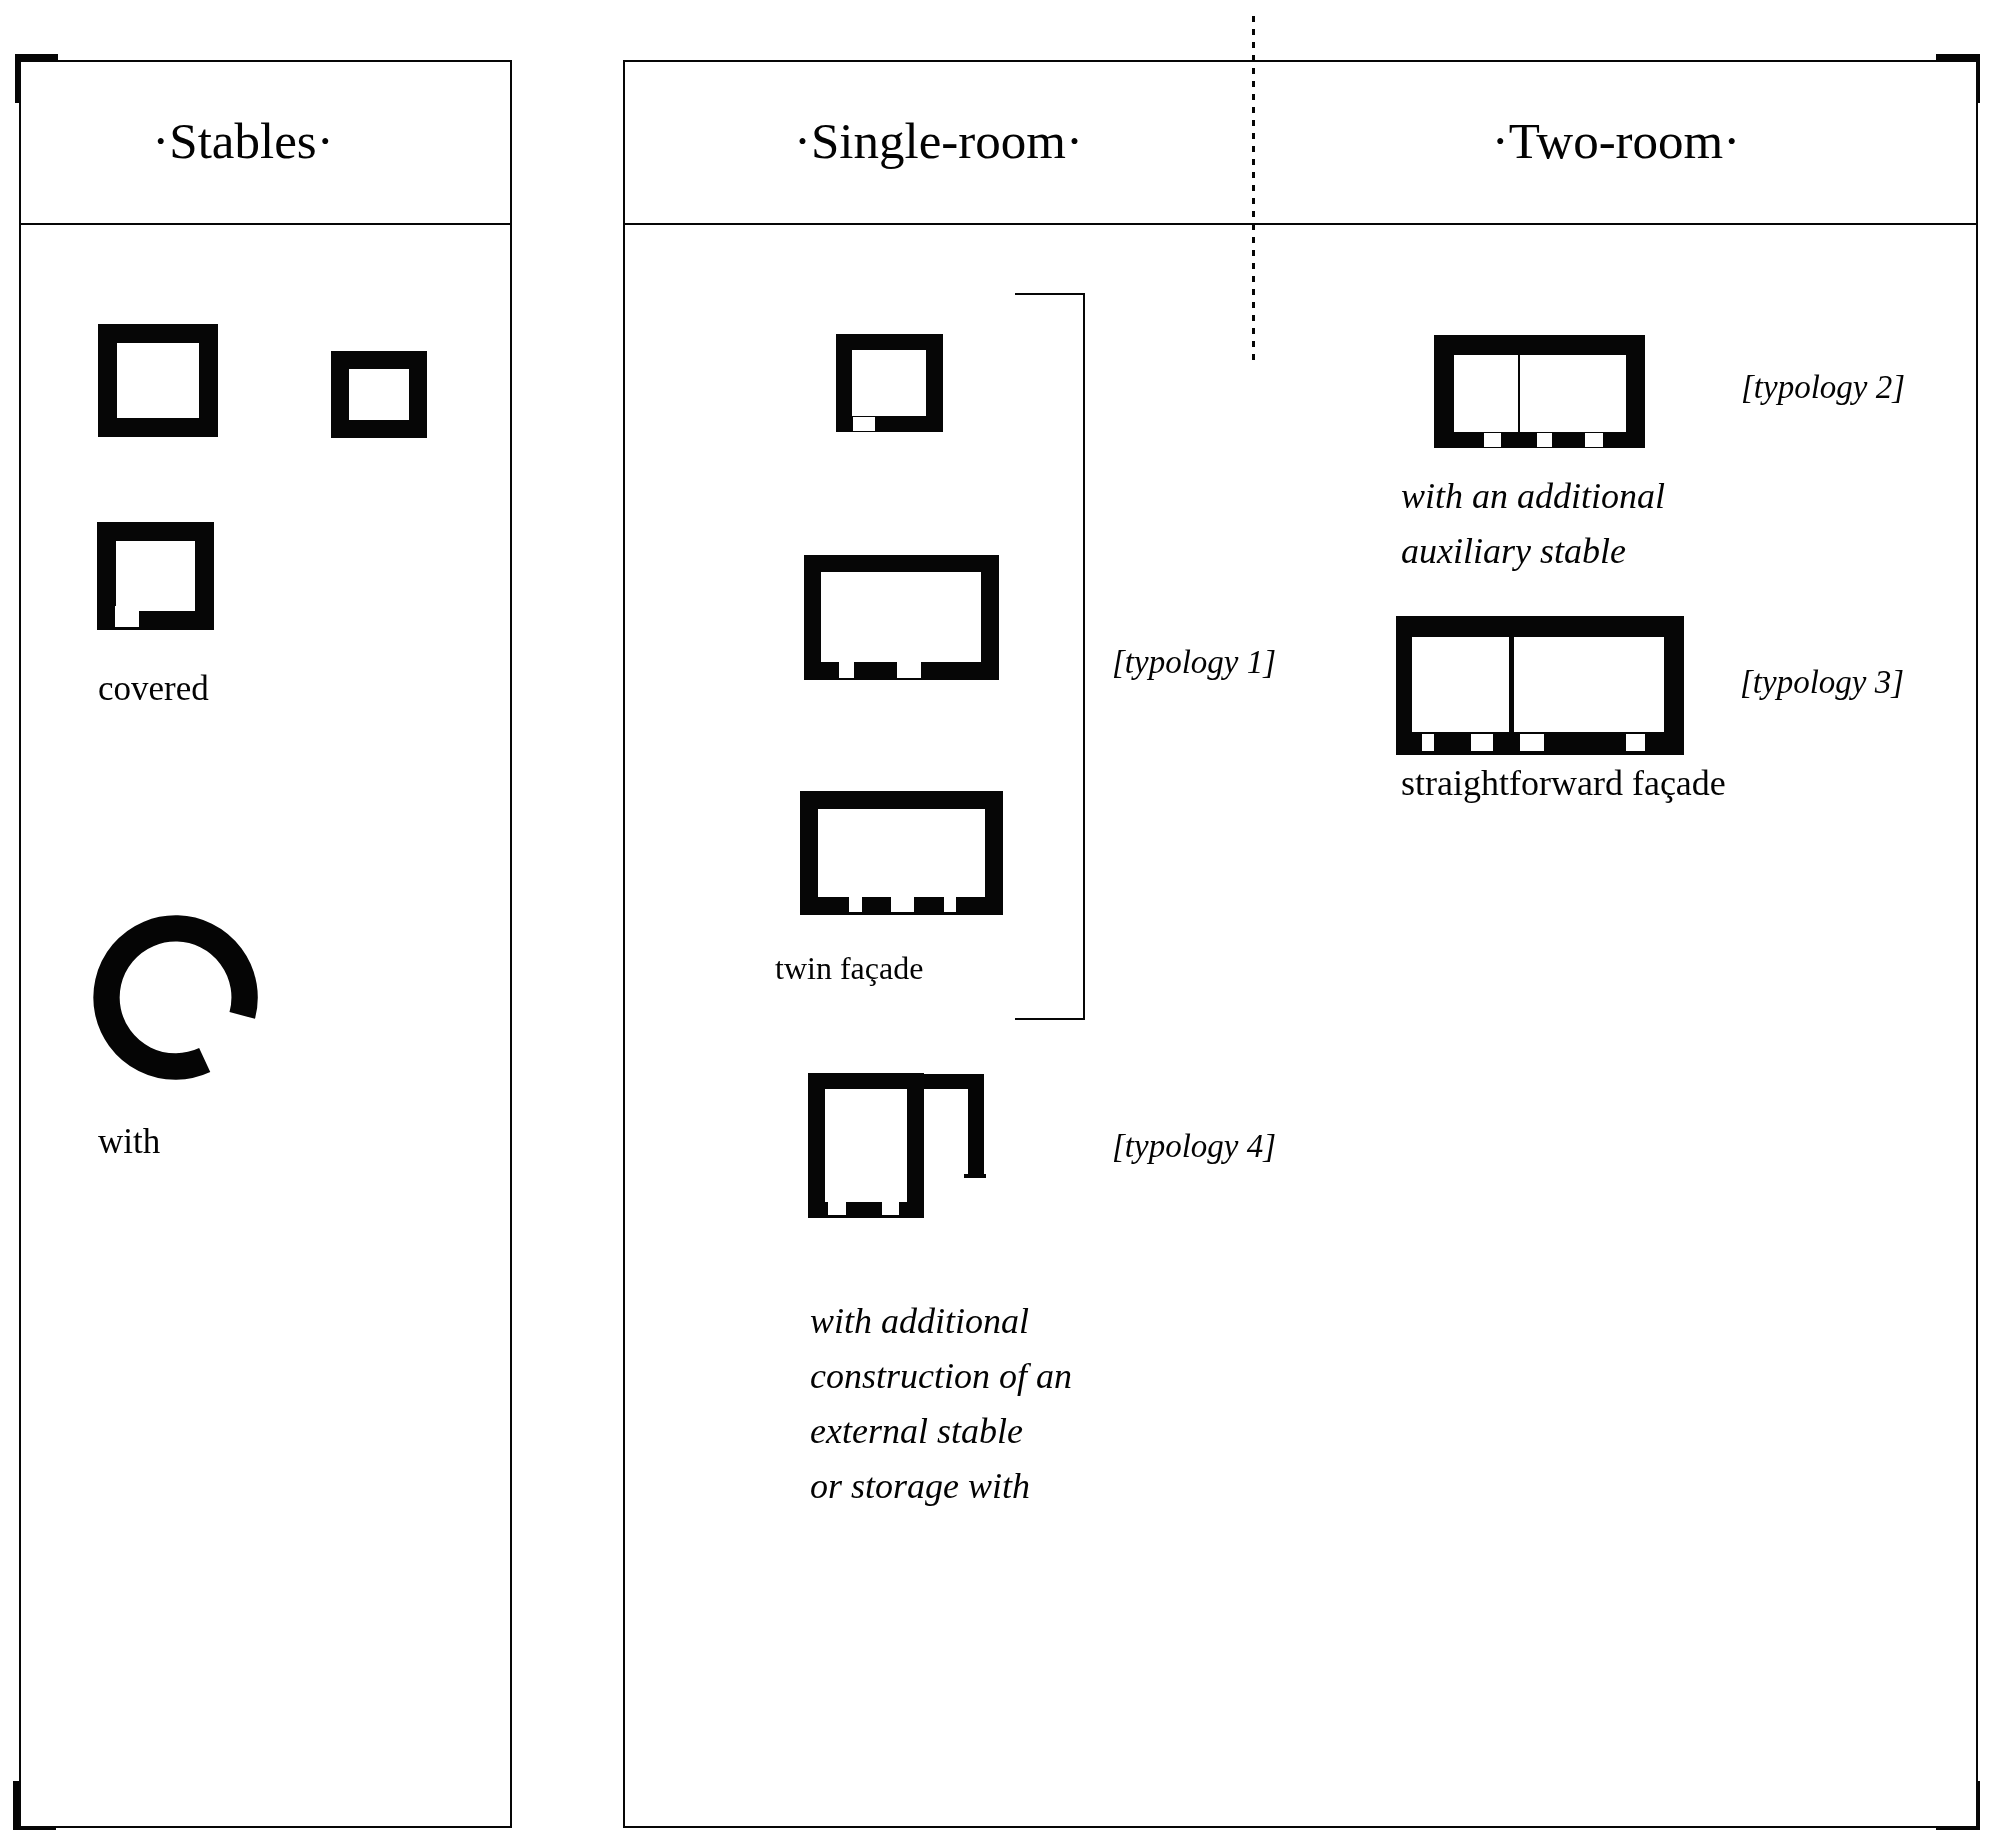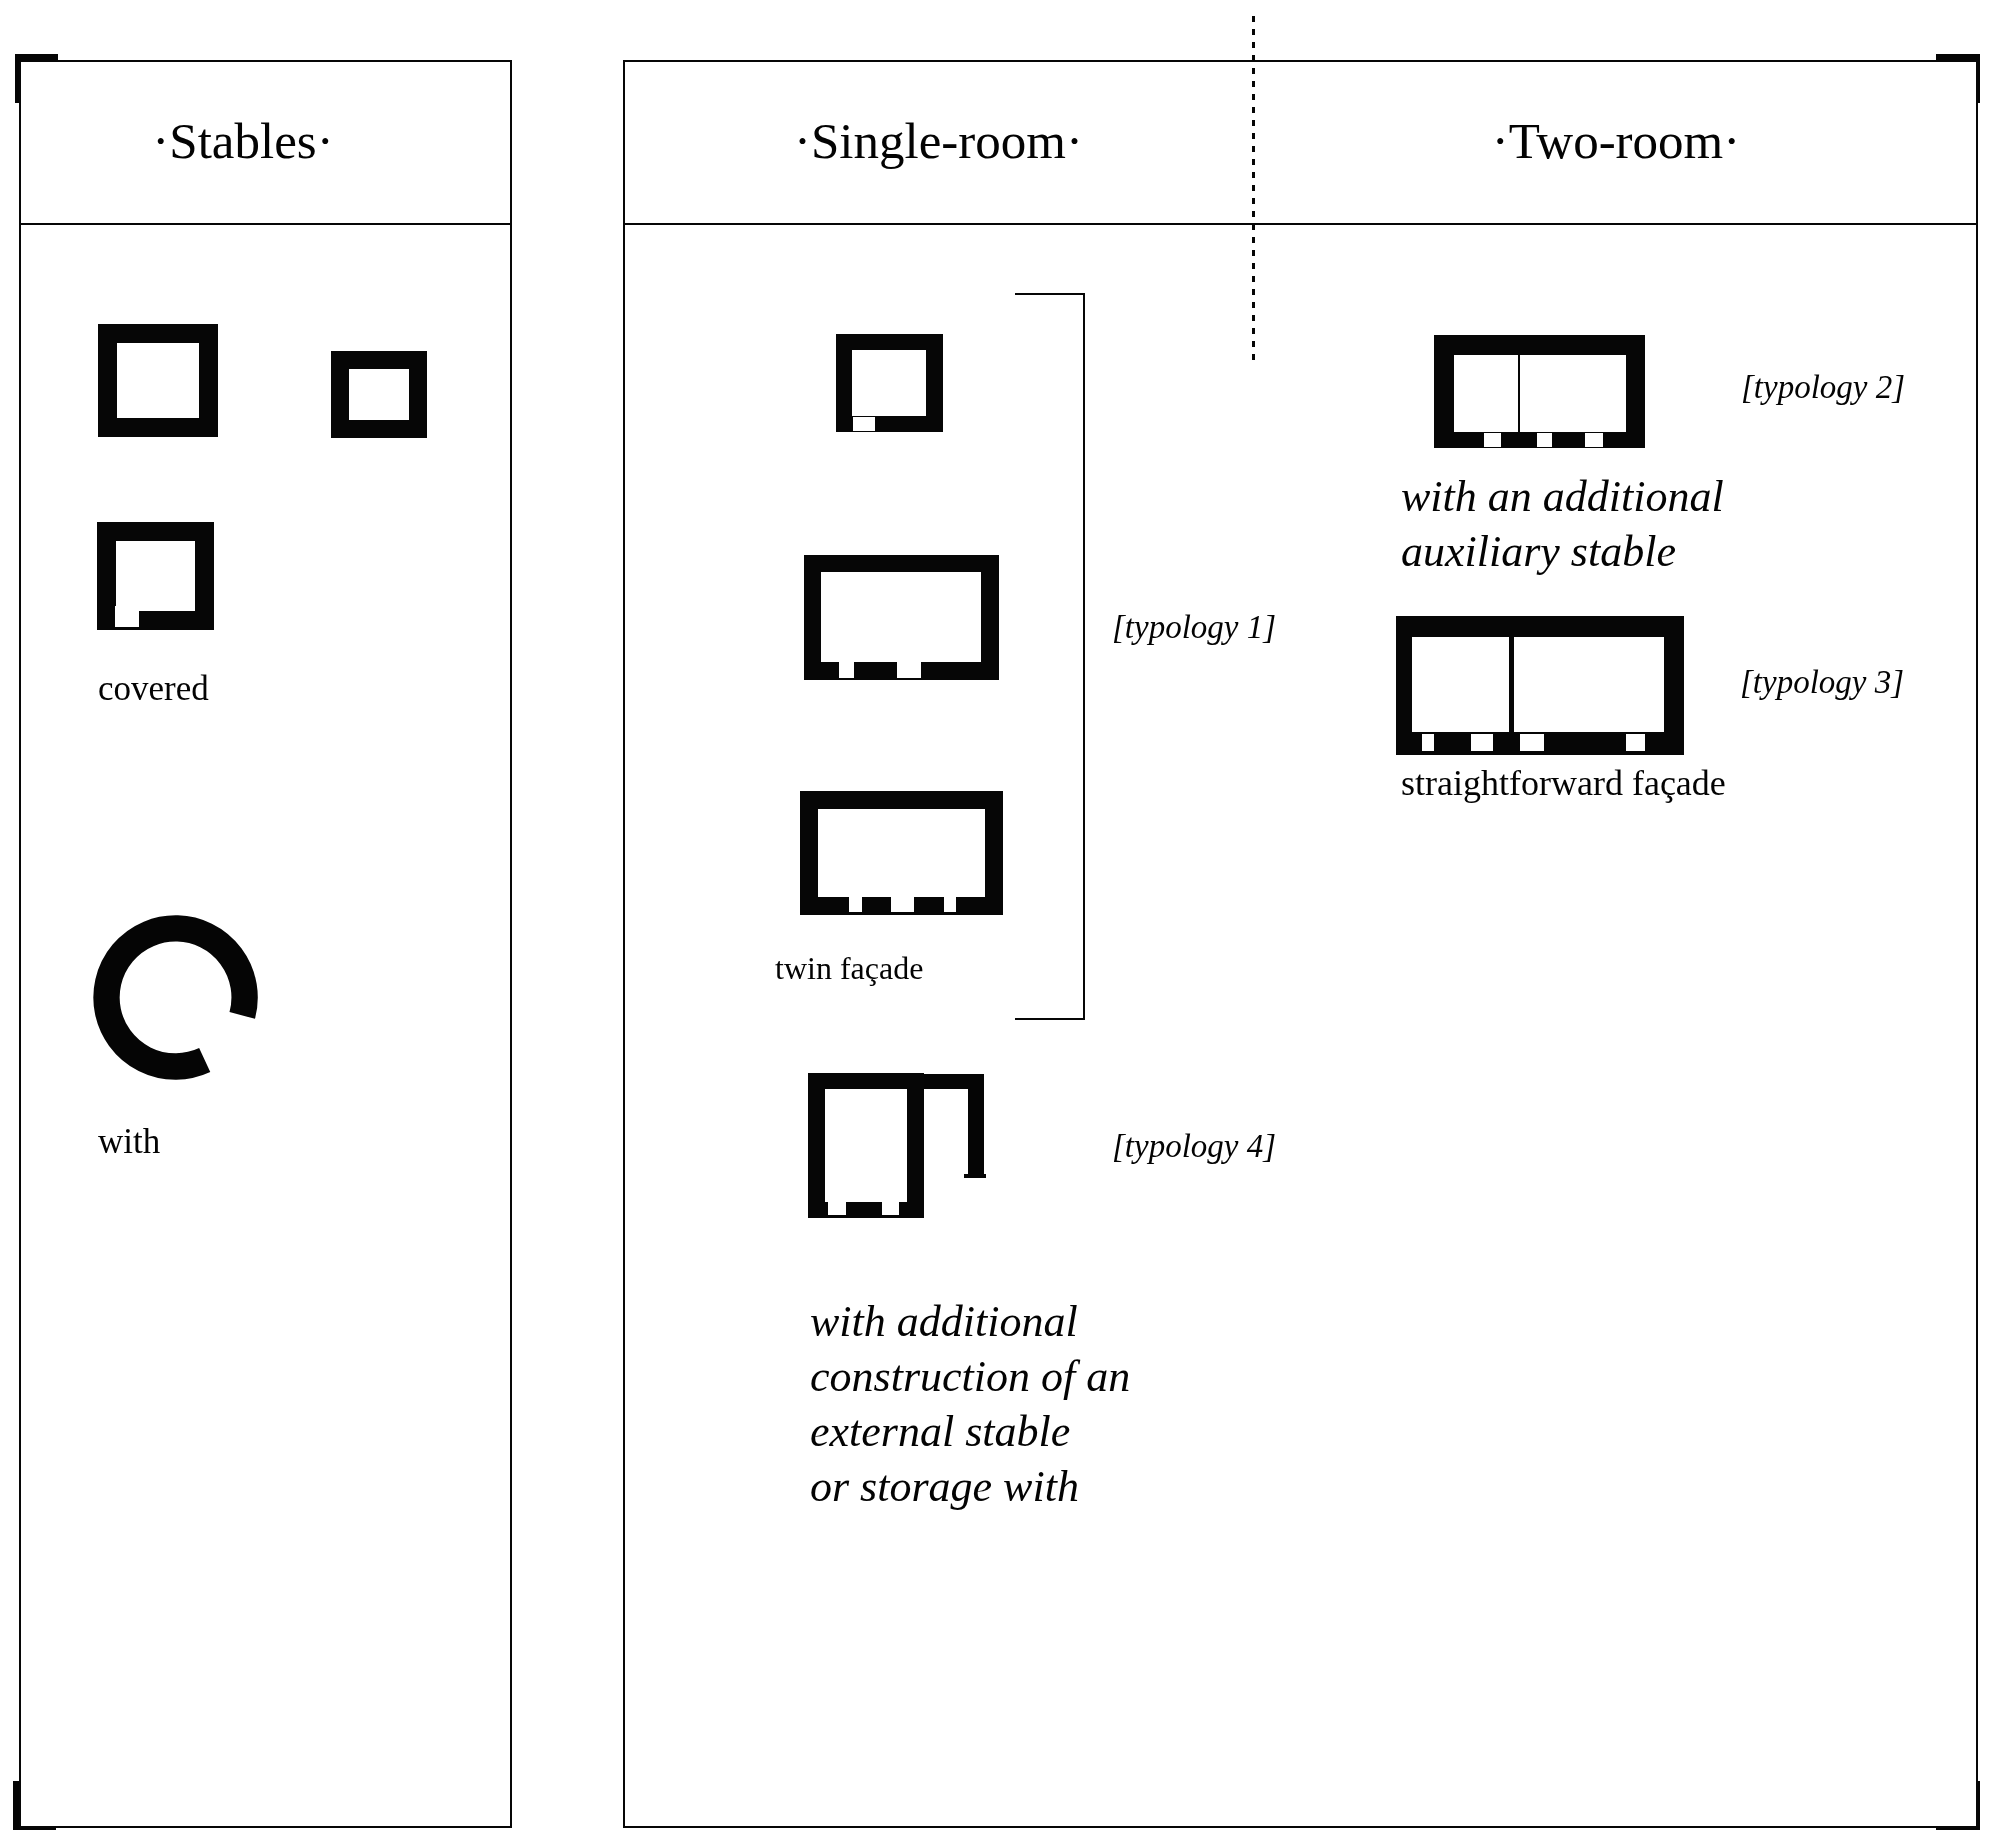--- a/index.html
+++ b/index.html
@@ -9,21 +9,21 @@
   .ink{position:absolute;background:#050505;}
   .panel{position:absolute;border:2.1px solid #070707;background:#ffffff;box-sizing:border-box;}
   .hline{position:absolute;background:#070707;height:2.1px;}
   .vline{position:absolute;background:#070707;width:2.1px;}
   .plan{position:absolute;background:#060606;}
   .room{position:absolute;background:#ffffff;}
   .notch{position:absolute;background:#ffffff;}
   .title{position:absolute;font-size:51px;text-align:center;white-space:nowrap;}
   .lbl{position:absolute;font-size:35px;white-space:nowrap;}
   .typlbl{position:absolute;font-style:italic;font-size:33px;white-space:nowrap;}
-  .cap{position:absolute;font-style:italic;font-size:44px;line-height:55px;white-space:nowrap;}
+  .cap{position:absolute;font-style:italic;font-size:36px;line-height:55px;white-space:nowrap;}
   .dotted{position:absolute;width:3.2px;
      background:repeating-linear-gradient(180deg,#050505 0px,#050505 6.3px,transparent 6.3px,transparent 13px);}
 </style>
 </head>
 <body>
 
 <div>
   <div class="ink" style="left:15.3px;top:54px;width:43px;height:9px;"></div>
   <div class="ink" style="left:15.3px;top:54px;width:9px;height:49px;"></div>
 </div>
@@ -90,21 +90,21 @@
 </div>
 
 <div class="lbl" style="left:775px;top:950px;font-size:32px;">twin façade</div>
 
 <div>
   <div class="vline" style="left:1083px;top:293px;height:727px;"></div>
   <div class="hline" style="left:1015px;top:293px;width:69px;"></div>
   <div class="hline" style="left:1015px;top:1018px;width:69px;"></div>
 </div>
 
-<div class="typlbl" style="left:1112px;top:609px;">[typology 1]</div>
+<div class="typlbl" style="left:1112px;top:644px;">[typology 1]</div>
 
 <div>
   <div class="plan" style="left:808px;top:1073px;width:116px;height:145px;">
     <div class="room" style="left:17px;top:16px;width:82px;height:113px;"></div>
     <div class="notch" style="left:19.5px;top:129px;width:18px;height:13px;"></div>
     <div class="notch" style="left:74px;top:129px;width:17px;height:13px;"></div>
   </div>
   <div class="ink" style="left:924px;top:1074px;width:59px;height:14.8px;"></div>
   <div class="ink" style="left:968px;top:1074px;width:16px;height:104px;"></div>
   <div class="ink" style="left:964px;top:1174px;width:22px;height:4.2px;"></div>

